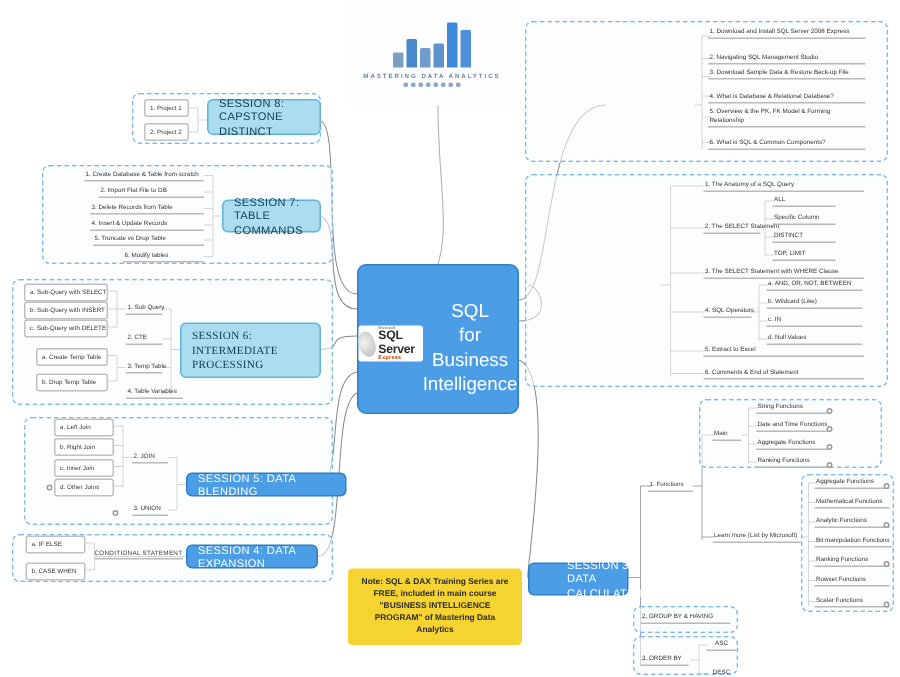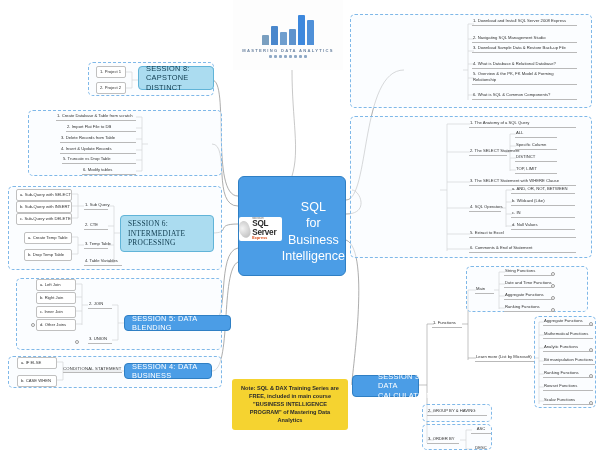--- a/index.html
+++ b/index.html
@@ -372,21 +372,21 @@
   <div class="badge" style="left:589px; top:348px;"></div>
   <div class="badge" style="left:589px; top:374px;"></div>
   <div class="badge" style="left:589px; top:401px;"></div>
 
   <div class="leaf" style="left:471px; top:426px; width:20px; text-align:center;">ASC</div>
   <div class="leaf" style="left:471px; top:445px; width:20px; text-align:center;">DESC</div>
 
   <div class="node note">Note: SQL &amp; DAX Training Series are FREE, included in main course "BUSINESS INTELLIGENCE PROGRAM" of Mastering Data Analytics</div>
 
   <div class="node frame" style="left:8px; top:356px; width:214px; height:32px;"></div>
-  <div class="node session bright" style="left:124px; top:363px; width:88px; height:16px;">SESSION 4: DATA BUSINESS</div>
+  <div class="node session bright" style="left:124px; top:363px; width:88px; height:16px;">SESSION 4: DATA EXPANSION</div>
   <div class="cond" style="left:63px; top:366px;">CONDITIONAL STATEMENT</div>
   <div class="leaf boxed" style="left:17px; top:357px; width:40px;">a. IF ELSE</div>
   <div class="leaf boxed" style="left:17px; top:375px; width:40px;">b. CASE WHEN</div>
 
   <div class="node frame" style="left:16px; top:278px; width:206px; height:72px;"></div>
   <div class="node session bright" style="left:124px; top:315px; width:107px; height:16px;">SESSION 5: DATA BLENDING</div>
   <div class="leaf" style="left:88px; top:301px; width:24px;">2. JOIN</div>
   <div class="leaf" style="left:88px; top:336px; width:24px;">3. UNION</div>
   <div class="leaf boxed" style="left:36px; top:279px; width:40px;">a. Left Join</div>
   <div class="leaf boxed" style="left:36px; top:292px; width:40px;">b. Right Join</div>
@@ -401,20 +401,21 @@
   <div class="leaf" style="left:84px; top:222px; width:24px;">2. CTE</div>
   <div class="leaf" style="left:84px; top:241px; width:24px;">3. Temp Table</div>
   <div class="leaf" style="left:84px; top:258px; width:38px;">4. Table Variables</div>
   <div class="leaf boxed" style="left:16px; top:189px; width:56px;">a. Sub-Query with SELECT</div>
   <div class="leaf boxed" style="left:16px; top:201px; width:56px;">b. Sub-Query with INSERT</div>
   <div class="leaf boxed" style="left:16px; top:213px; width:56px;">c. Sub-Query with DELETE</div>
   <div class="leaf boxed" style="left:24px; top:232px; width:48px;">a. Create Temp Table</div>
   <div class="leaf boxed" style="left:24px; top:249px; width:48px;">b. Drop Temp Table</div>
 
   <div class="node frame" style="left:28px; top:110px; width:194px; height:66px;"></div>
+  <div class="node session pale" style="left:148px; top:133px; width:66px; height:22px;">SESSION 7: TABLE COMMANDS</div>
   <div class="leaf" style="left:56px; top:113px; width:80px;">1. Create Database &amp; Table from scratch</div>
   <div class="leaf" style="left:66px; top:124px; width:70px;">2. Import Flat File to DB</div>
   <div class="leaf" style="left:60px; top:135px; width:76px;">3. Delete Records from Table</div>
   <div class="leaf" style="left:60px; top:146px; width:76px;">4. Insert &amp; Update Records</div>
   <div class="leaf" style="left:62px; top:156px; width:74px;">5. Truncate vs Drop Table</div>
   <div class="leaf" style="left:82px; top:167px; width:54px;">6. Modify tables</div>
 
   <div class="node frame" style="left:88px; top:62px; width:126px; height:34px;"></div>
   <div class="node session pale" style="left:138px; top:66px; width:76px; height:24px;">SESSION 8: CAPSTONE DISTINCT</div>
   <div class="leaf boxed" style="left:96px; top:66px; width:30px;">1. Project 1</div>

